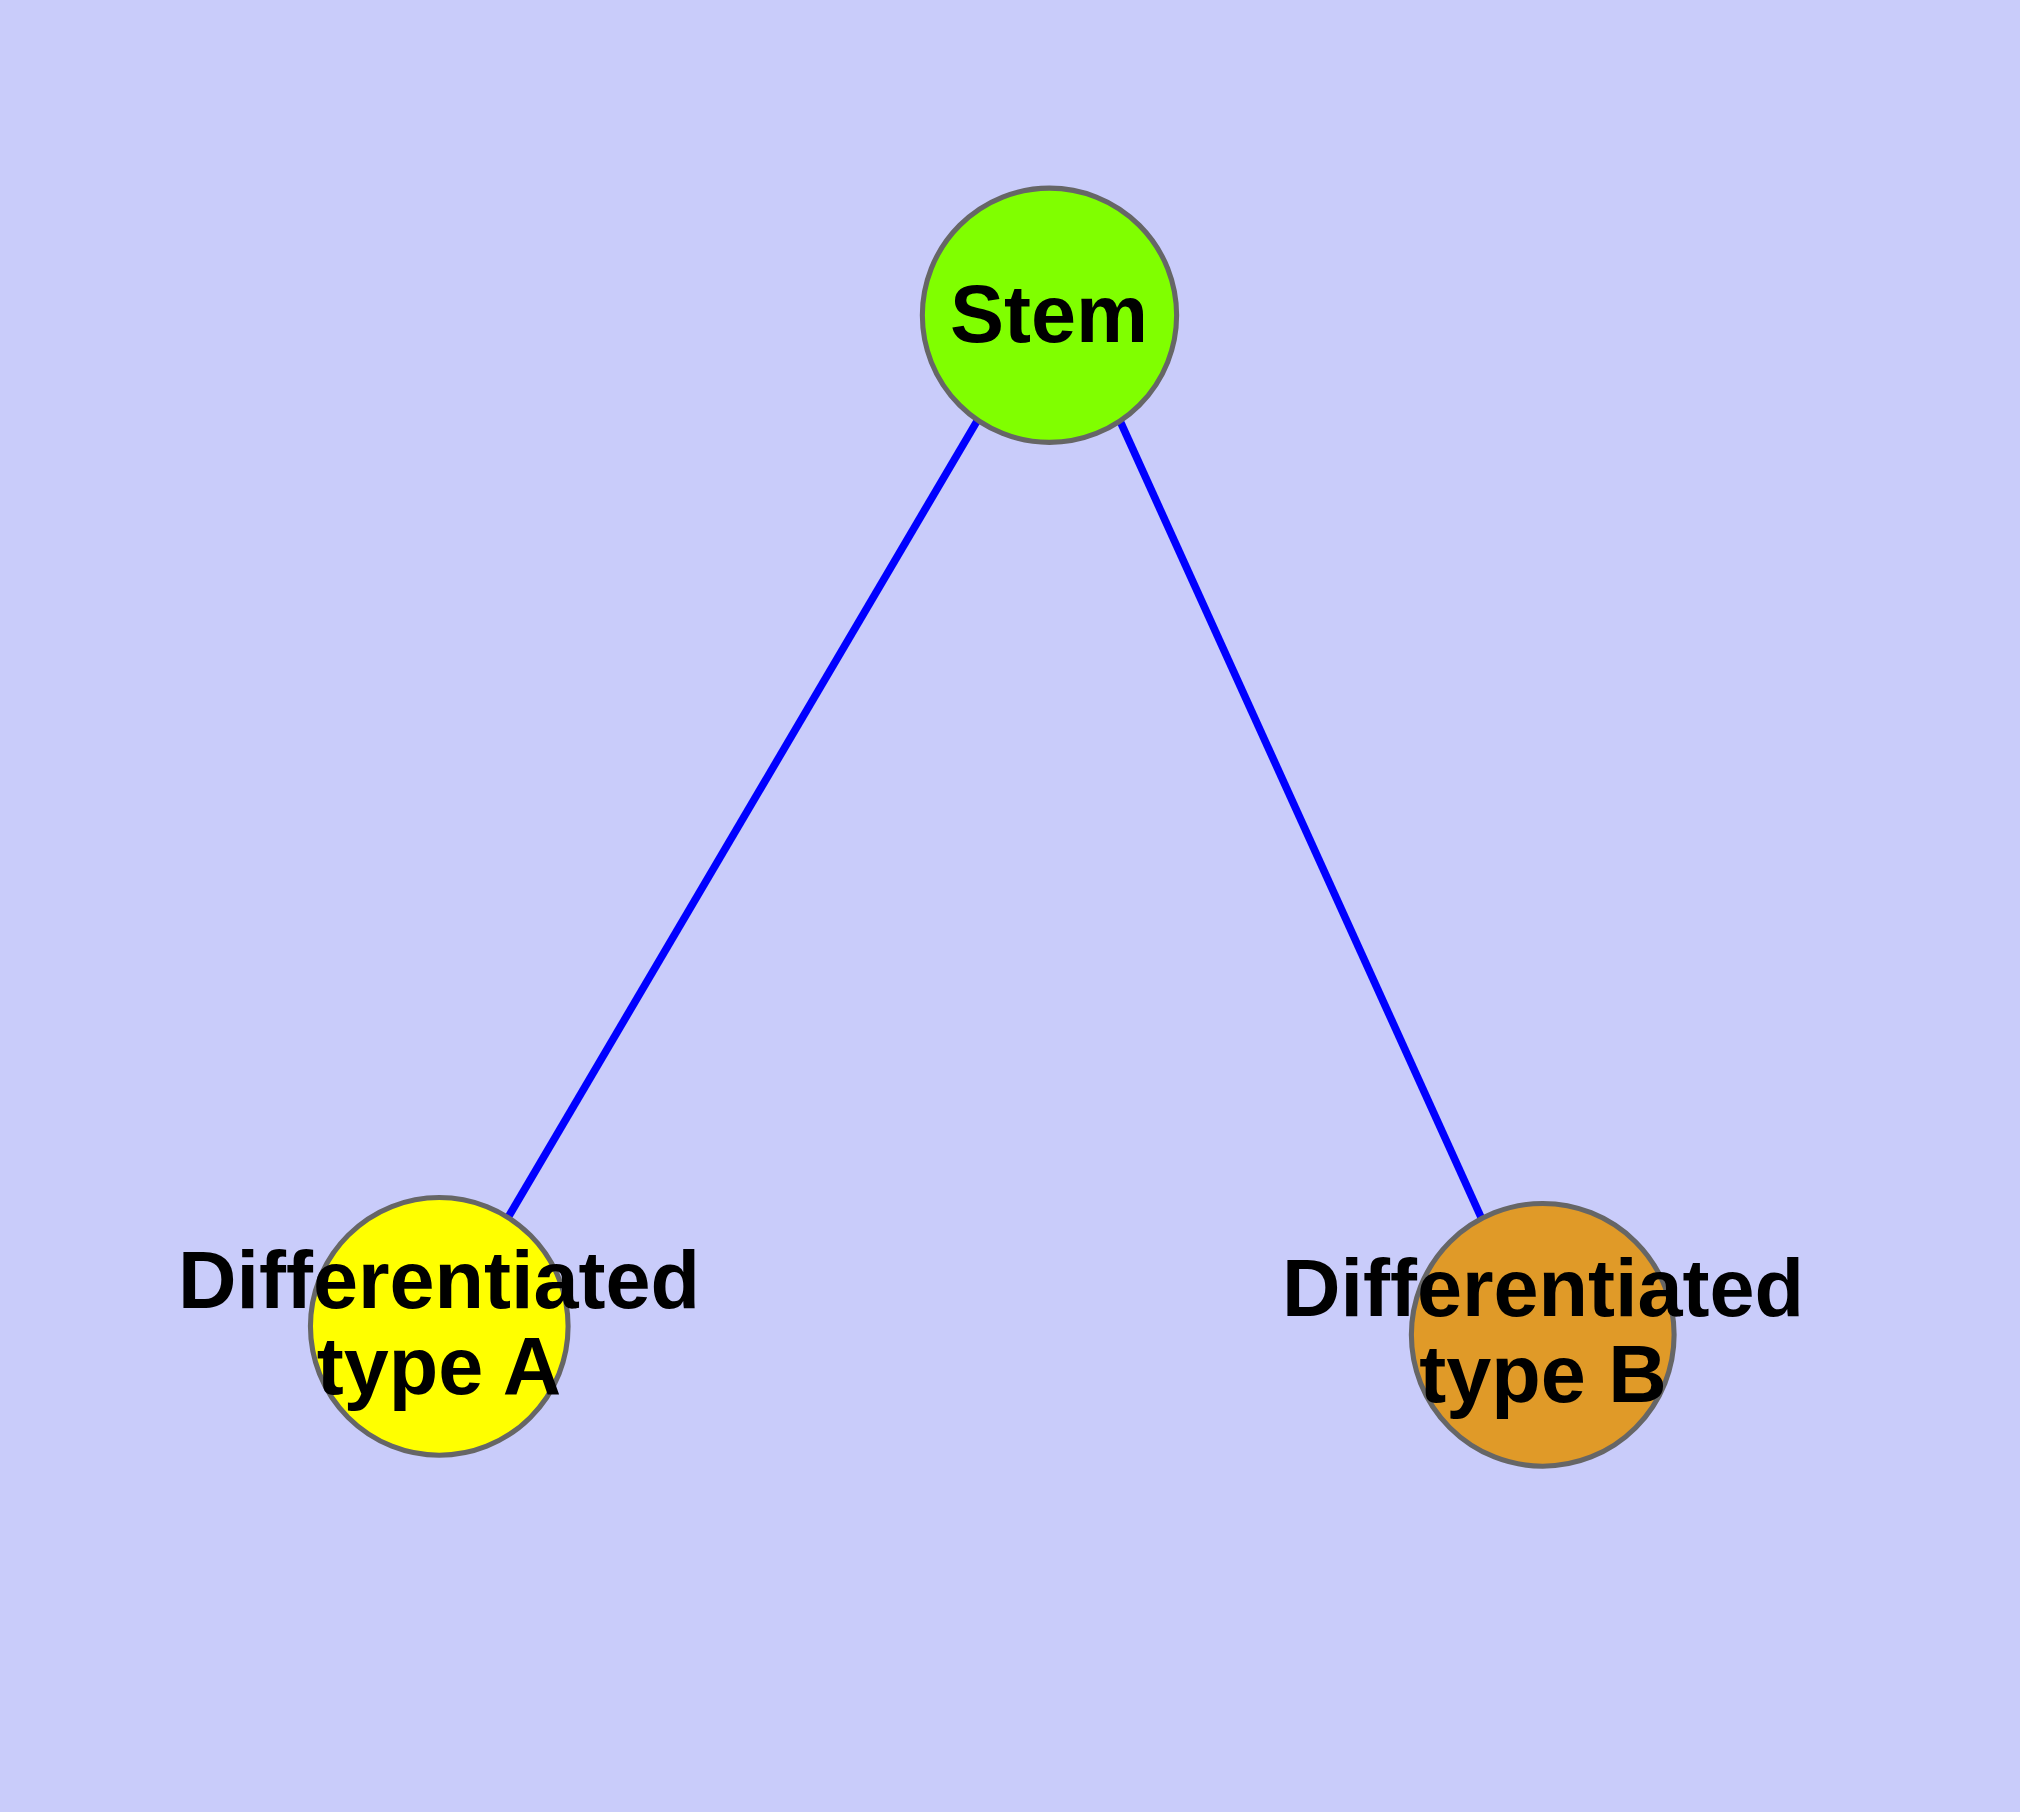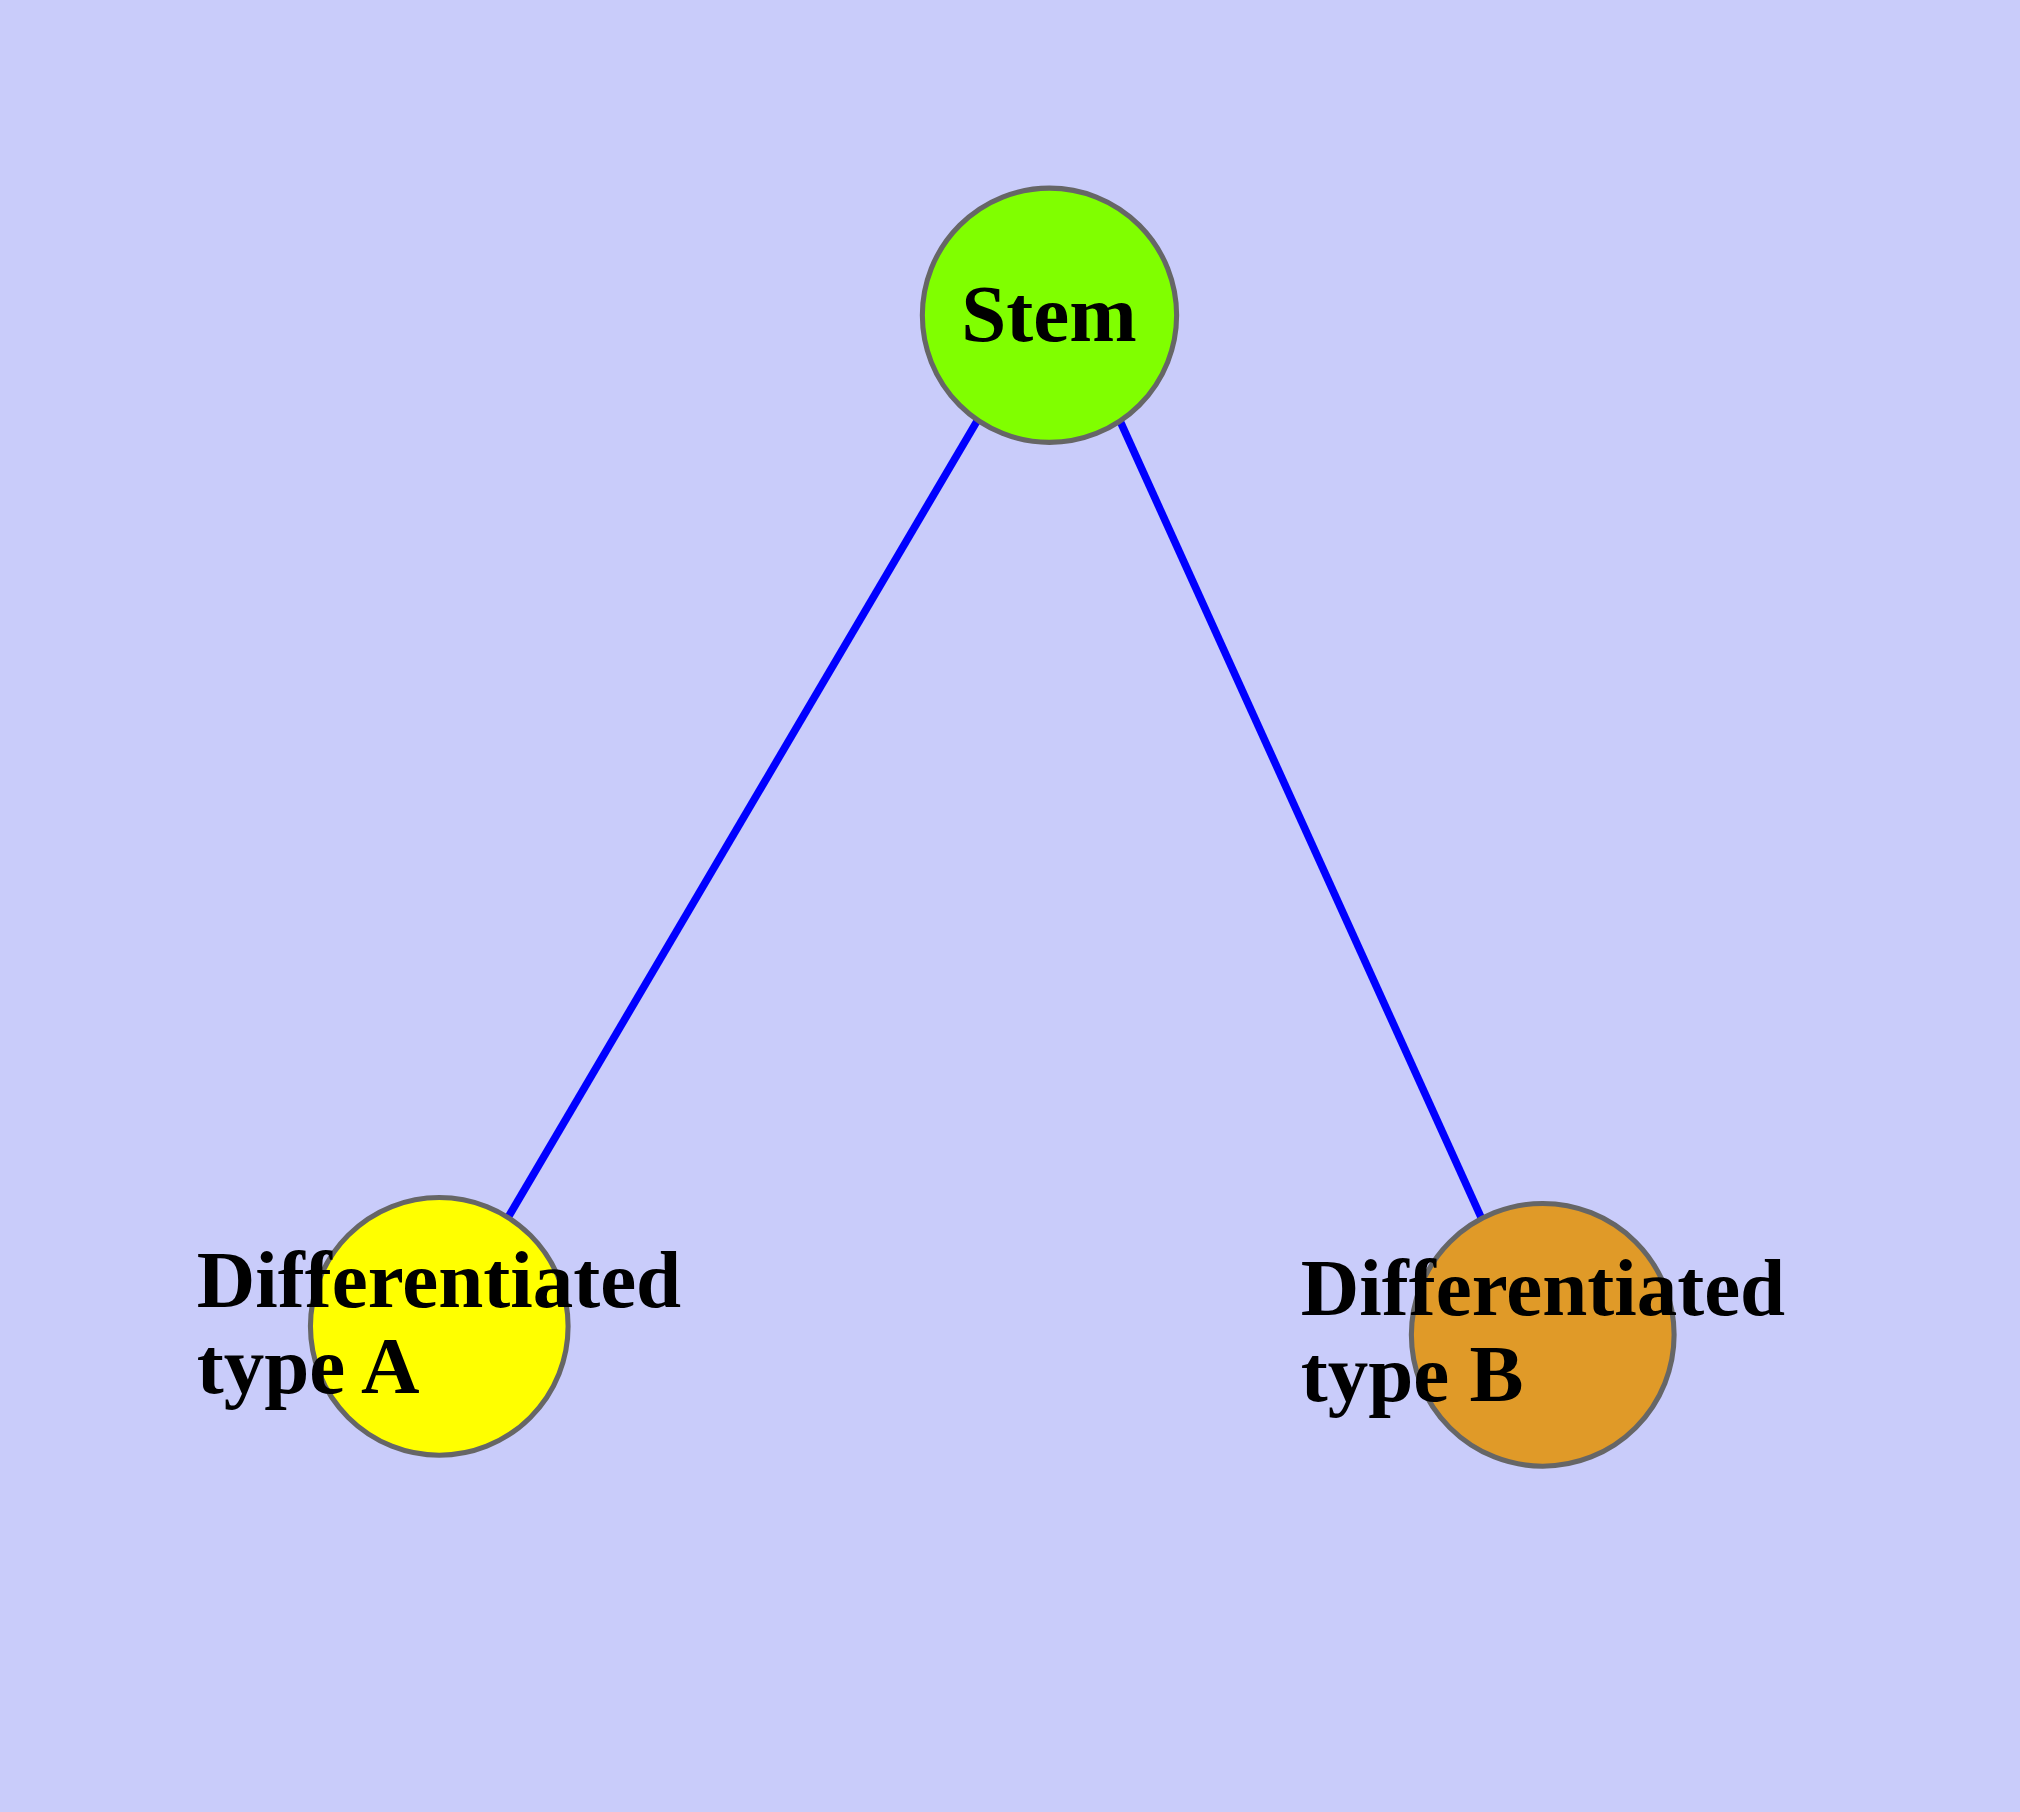--- a/index.html
+++ b/index.html
@@ -22,26 +22,26 @@
     height: 1812px;
   }
   #graph-svg {
     position: absolute;
     left: 0; top: 0;
     width: 2021px;
     height: 1812px;
   }
   .node-label {
     position: absolute;
+    text-align: center;
     color: #000000;
     font-weight: bold;
     line-height: 1.06;
     white-space: pre;
     pointer-events: none;
-    font-family: Liberation Serif, serif;
     -webkit-font-smoothing: antialiased;
   }
   #label-stem {
     font-size: 81px;
     left: 1049px;
     top: 315px;
     transform: translate(-50%, -50%);
   }
   #label-diff-a {
     font-size: 81px;

